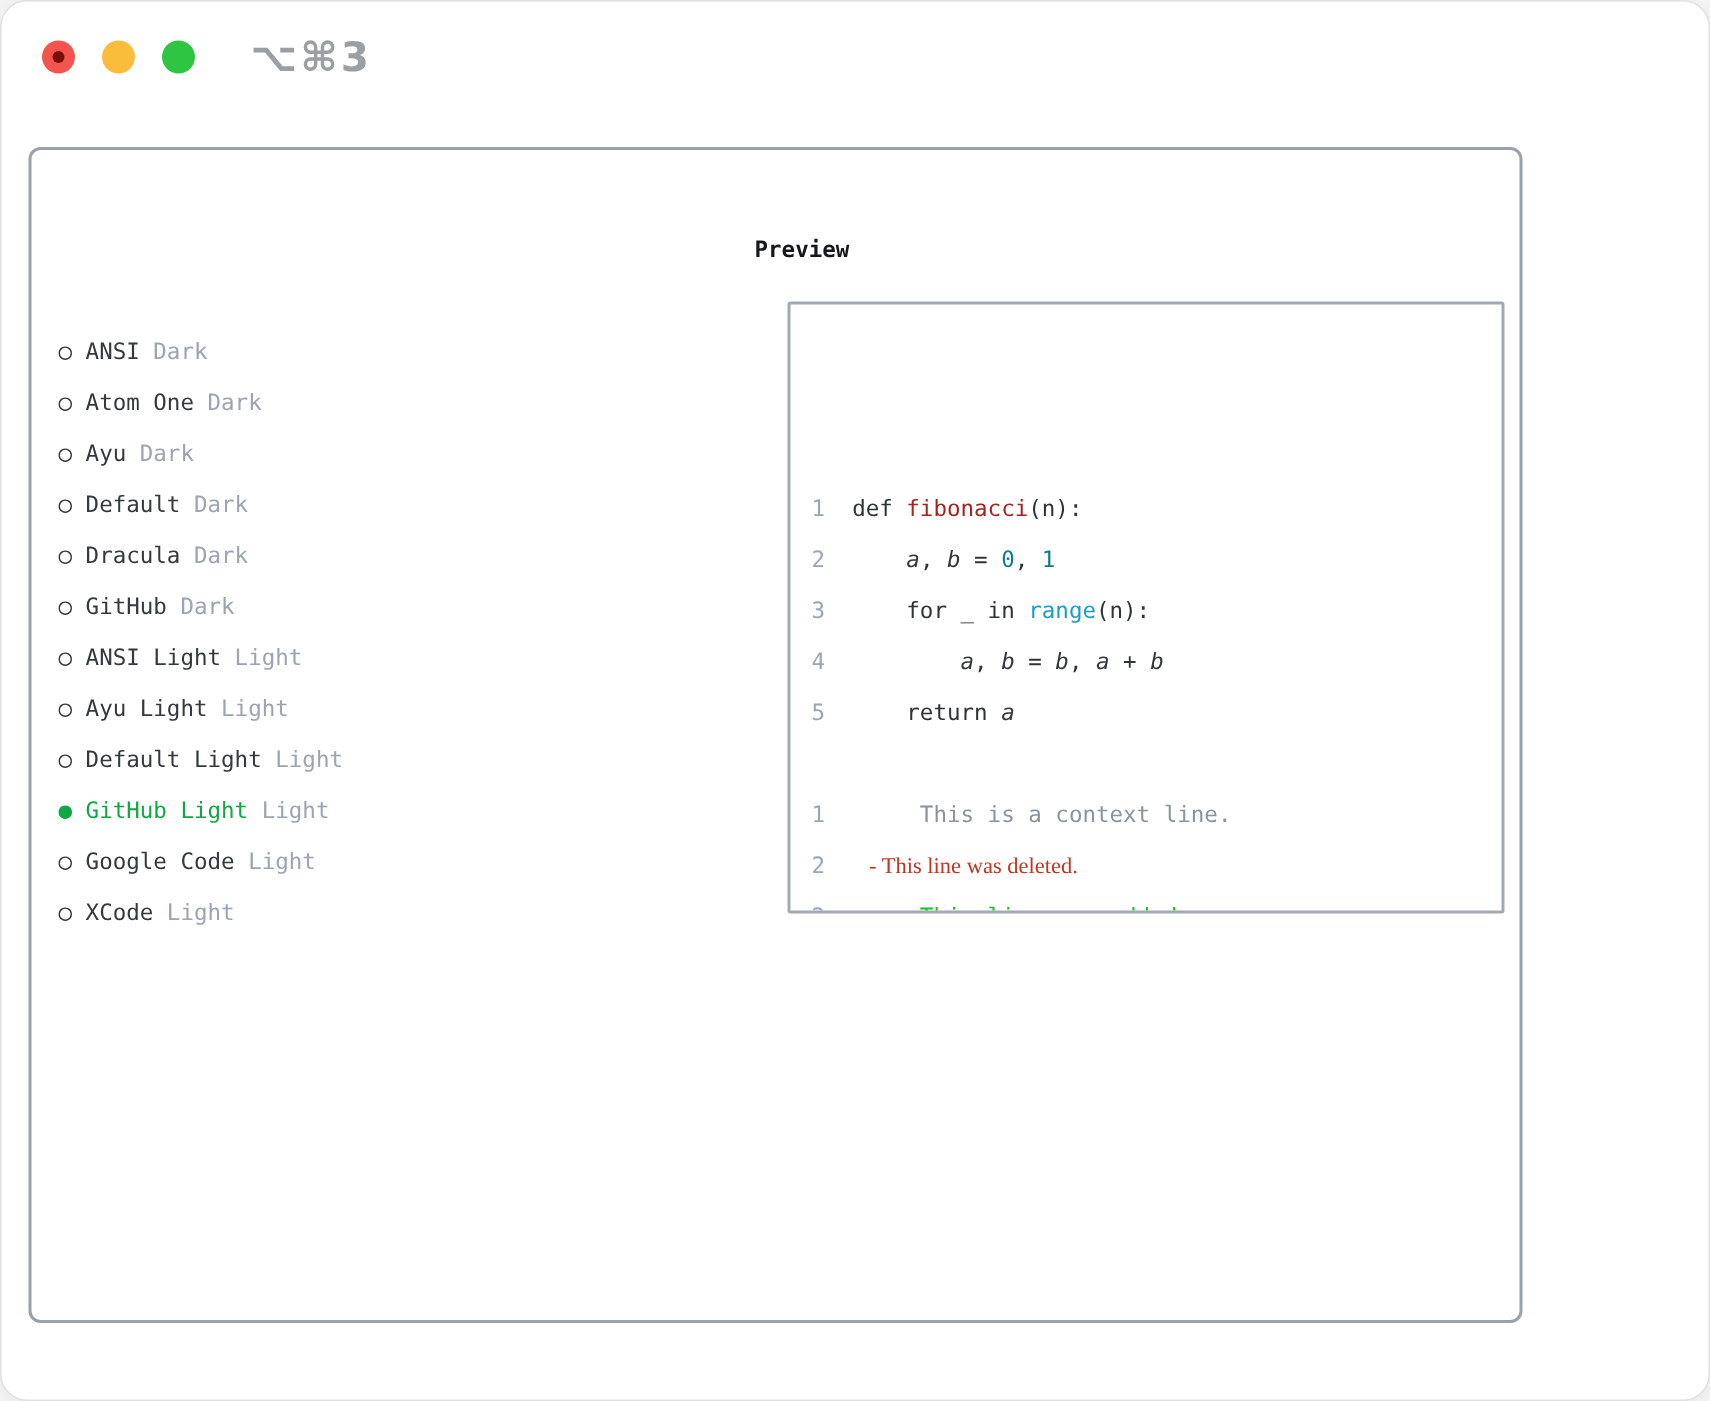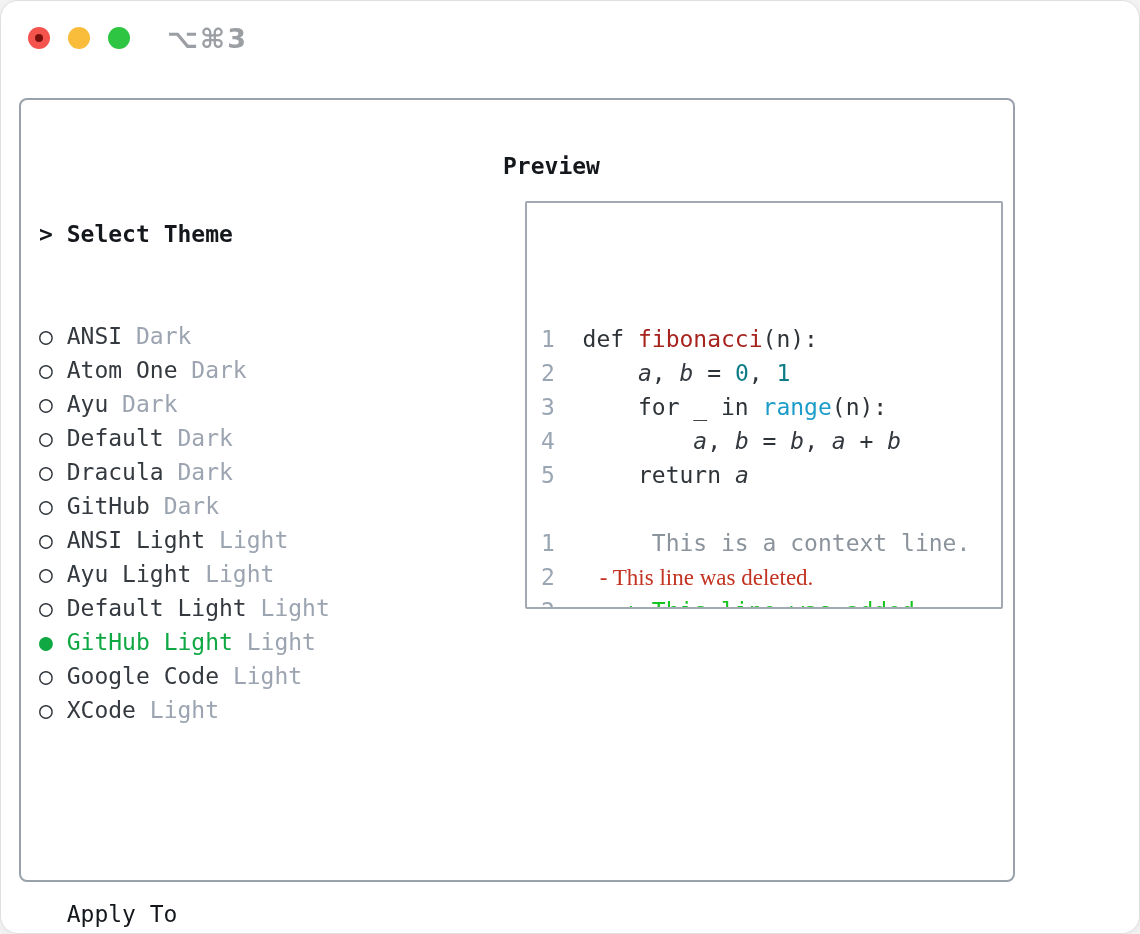--- a/index.html
+++ b/index.html
@@ -10,21 +10,21 @@
   .light{position:absolute;top:26px;width:22px;height:22px;border-radius:50%;}
   .light.red{left:27px;background:var(--traffic-red);}
   .light.red .dot{position:absolute;left:7px;top:7px;width:8px;height:8px;border-radius:50%;background:var(--traffic-red-dot);}
   .light.yellow{left:67px;background:var(--traffic-yellow);}
   .light.green{left:107px;background:var(--traffic-green);}
   .shortcut{position:absolute;left:166px;top:22px;font-size:27px;font-weight:600;
     color:var(--title-gray);letter-spacing:2px;}
   
   .panel{position:absolute;left:18px;top:97px;width:996px;height:784px;box-sizing:border-box;
     border:2px solid var(--panel-border);border-radius:8px;background:#fff;}
-  .mono{font-family:"DejaVu Sans Mono",monospace;font-size:23px;line-height:34px;white-space:pre;}
+  .mono{font-family:"DejaVu Sans Mono",monospace;font-size:15px;line-height:34px;white-space:pre;}
   
   .left-col{position:absolute;left:18px;top:49px;}
   .row{height:34px;}
   .hdr{font-weight:bold;color:var(--header-black);}
   .prompt{font-weight:bold;color:var(--header-black);}
   .bullet{color:var(--item-name);}
   .bullet.sel{color:var(--accent-green);}
   .t-name{color:var(--item-name);}
   .t-name.sel{color:var(--accent-green);}
   .variant{color:var(--muted-gray);}
@@ -52,24 +52,22 @@
   <span class="light red">
       <span class="dot"></span>
     </span>
   <span class="light yellow"></span>
   <span class="light green"></span>
   <span class="shortcut">⌥⌘3</span>
 
   <div class="panel">
 
     <div class="left-col mono">
-      <div class="row"><span class="prompt">&gt; </span><span class="hdr">Select Theme</span></div>
       <div id="theme-list"><div class="row"><span class="bullet">○ </span><span class="t-name">ANSI</span><span class="variant"> Dark</span></div><div class="row"><span class="bullet">○ </span><span class="t-name">Atom One</span><span class="variant"> Dark</span></div><div class="row"><span class="bullet">○ </span><span class="t-name">Ayu</span><span class="variant"> Dark</span></div><div class="row"><span class="bullet">○ </span><span class="t-name">Default</span><span class="variant"> Dark</span></div><div class="row"><span class="bullet">○ </span><span class="t-name">Dracula</span><span class="variant"> Dark</span></div><div class="row"><span class="bullet">○ </span><span class="t-name">GitHub</span><span class="variant"> Dark</span></div><div class="row"><span class="bullet">○ </span><span class="t-name">ANSI Light</span><span class="variant"> Light</span></div><div class="row"><span class="bullet">○ </span><span class="t-name">Ayu Light</span><span class="variant"> Light</span></div><div class="row"><span class="bullet">○ </span><span class="t-name">Default Light</span><span class="variant"> Light</span></div><div class="row"><span class="bullet sel">● </span><span class="t-name sel">GitHub Light</span><span class="variant"> Light</span></div><div class="row"><span class="bullet">○ </span><span class="t-name">Google Code</span><span class="variant"> Light</span></div><div class="row"><span class="bullet">○ </span><span class="t-name">XCode</span><span class="variant"> Light</span></div></div>
       <div class="row"></div>
-      <div class="row apply-hdr">Apply To</div>
       
       
       
     </div>
 
     <div class="preview-title mono">Preview</div>
     <div class="preview-box mono">
       <div id="preview-lines"><div class="pv-line"><span class="ln">   </span></div><div class="pv-line"><span class="ln">1  </span><span class="tok-plain">def </span><span class="tok-func">fibonacci</span><span class="tok-plain">(n):</span></div><div class="pv-line"><span class="ln">2  </span><span class="tok-plain">    </span><span class="tok-var">a</span><span class="tok-plain">, </span><span class="tok-var">b</span><span class="tok-plain"> = </span><span class="tok-num">0</span><span class="tok-plain">, </span><span class="tok-num">1</span></div><div class="pv-line"><span class="ln">3  </span><span class="tok-plain">    for _ in </span><span class="tok-builtin">range</span><span class="tok-plain">(n):</span></div><div class="pv-line"><span class="ln">4  </span><span class="tok-plain">        </span><span class="tok-var">a</span><span class="tok-plain">, </span><span class="tok-var">b</span><span class="tok-plain"> = </span><span class="tok-var">b</span><span class="tok-plain">, </span><span class="tok-var">a</span><span class="tok-plain"> + </span><span class="tok-var">b</span></div><div class="pv-line"><span class="ln">5  </span><span class="tok-plain">    return </span><span class="tok-var">a</span></div><div class="pv-line"><span class="ln">   </span></div><div class="pv-line"><span class="ln">1  </span><span class="tok-context">     This is a context line.</span></div><div class="pv-line"><span class="ln">2  </span><span class="tok-deleted">   - This line was deleted.</span></div><div class="pv-line"><span class="ln">2  </span><span class="tok-added">   + This line was added.</span></div></div>
     </div>
 

